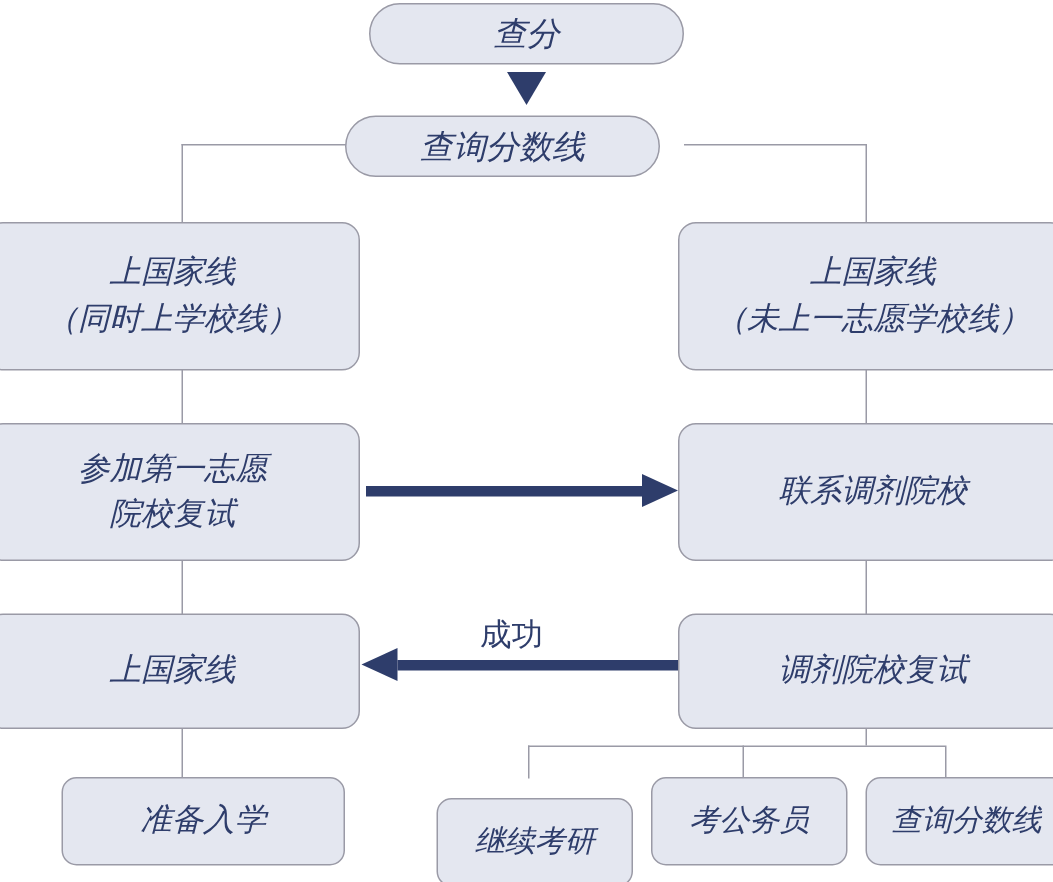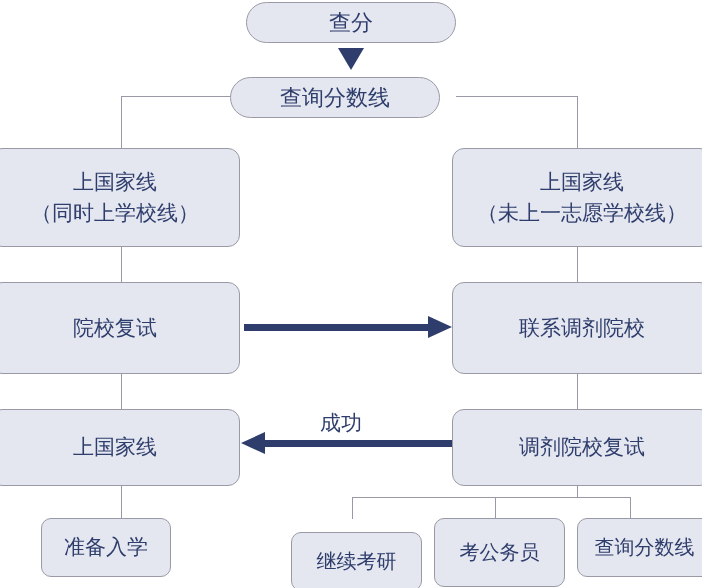--- a/index.html
+++ b/index.html
@@ -17,20 +17,21 @@
     background:#e4e7f0;
     border:1px solid #9a9aa6;
     color:#2e3d6b;
     display:flex;
     flex-direction:column;
     align-items:center;
     justify-content:center;
     text-align:center;
     line-height:1.45;
     z-index:3;
+    font-style:italic;
   }
   .node .ln{display:block;white-space:nowrap;}
 
   .r-pill{border-radius:22px;}
   .r-lg{border-radius:12px;}
   .r-md{border-radius:10px;}
 
   .f22{font-size:22px;}
   .f21{font-size:21px;}
   .f20{font-size:20px;}
@@ -112,44 +113,45 @@
     <span class="ln">上国家线</span>
     <span class="ln">（同时上学校线）</span>
   </div>
 
   <div class="node r-lg f21" style="left:452px;top:148px;width:260px;height:99px;">
     <span class="ln">上国家线</span>
     <span class="ln">（未上一志愿学校线）</span>
   </div>
 
   <div class="node r-lg f21" style="left:-10px;top:282px;width:250px;height:92px;">
+    <span class="ln">参加第一志愿</span>
     <span class="ln">院校复试</span>
   </div>
 
   <div class="node r-lg f21" style="left:452px;top:282px;width:260px;height:92px;">
     <span class="ln">联系调剂院校</span>
   </div>
 
   <div class="node r-lg f21" style="left:-10px;top:409px;width:250px;height:77px;">
     <span class="ln">上国家线</span>
   </div>
 
   <div class="node r-lg f21" style="left:452px;top:409px;width:260px;height:77px;">
     <span class="ln">调剂院校复试</span>
   </div>
 
-  <div class="node r-md f21" style="left:41px;top:518px;width:130px;height:59px;">
+  <div class="node r-md f21" style="left:41px;top:518px;width:189px;height:59px;">
     <span class="ln">准备入学</span>
   </div>
 
   <div class="node r-md f20" style="left:291px;top:532px;width:131px;height:59px;">
     <span class="ln">继续考研</span>
   </div>
 
-  <div class="node r-md f20" style="left:434px;top:518px;width:131px;height:69px;">
+  <div class="node r-md f20" style="left:434px;top:518px;width:131px;height:59px;">
     <span class="ln">考公务员</span>
   </div>
 
   <div class="node r-md f20" style="left:577px;top:518px;width:135px;height:59px;">
     <span class="ln">查询分数线</span>
   </div>
 
 </div>
 
 </body></html>

